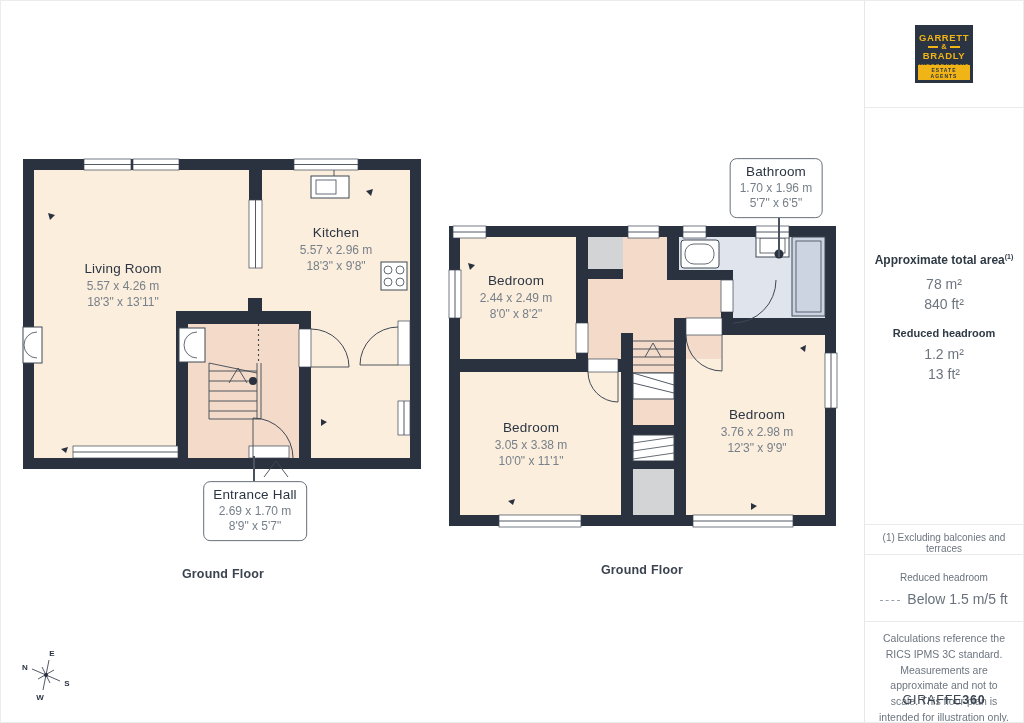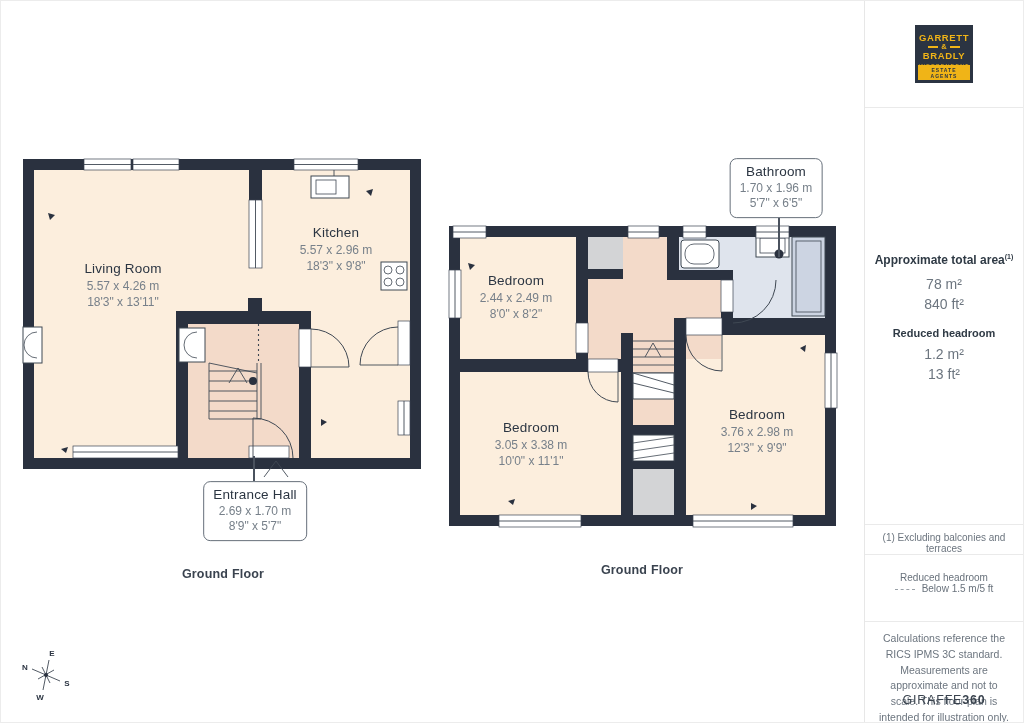--- a/index.html
+++ b/index.html
@@ -48,21 +48,21 @@
   .logo-banner{position:absolute;left:3px;right:3px;bottom:3px;background:var(--logo-yellow);
     color:#2b3442;font-size:5px;font-weight:700;letter-spacing:1px;text-align:center;
     padding:1.5px 0;}
   .sb-block{position:absolute;left:0;right:0;text-align:center;}
   .sb-title{font-size:12px;font-weight:700;color:#2f3a45;}
   .sb-title sup{font-size:7px;font-weight:700;}
   .sb-sub{font-size:11px;font-weight:700;color:#2f3a45;}
   .sb-val{font-size:14px;color:#6c757f;}
   .sb-note{font-size:10px;color:#6c757f;}
   .sb-legend-title{font-size:10px;color:#69727c;}
-  .sb-legend-row{font-size:10px;color:#69727c;}
+  .sb-legend-row{font-size:14px;color:#69727c;margin-top:8px;}
   .dash{display:inline-block;width:20px;border-top:1px dashed #9aa1a8;
     vertical-align:middle;margin-right:7px;}
   .sb-disclaimer{font-size:10.5px;color:#6c757f;line-height:1.5;padding:0 13px;}
   .sb-brand{font-size:12.5px;color:#3a434e;letter-spacing:.8px;}
   .sb-brand .b1{font-weight:500;}
   .sb-brand .b2{font-weight:800;}
   .compass-letter{font-size:8px;font-weight:700;fill:#2b3442;
     font-family:"Liberation Sans",sans-serif;}
 </style>
 </head>

